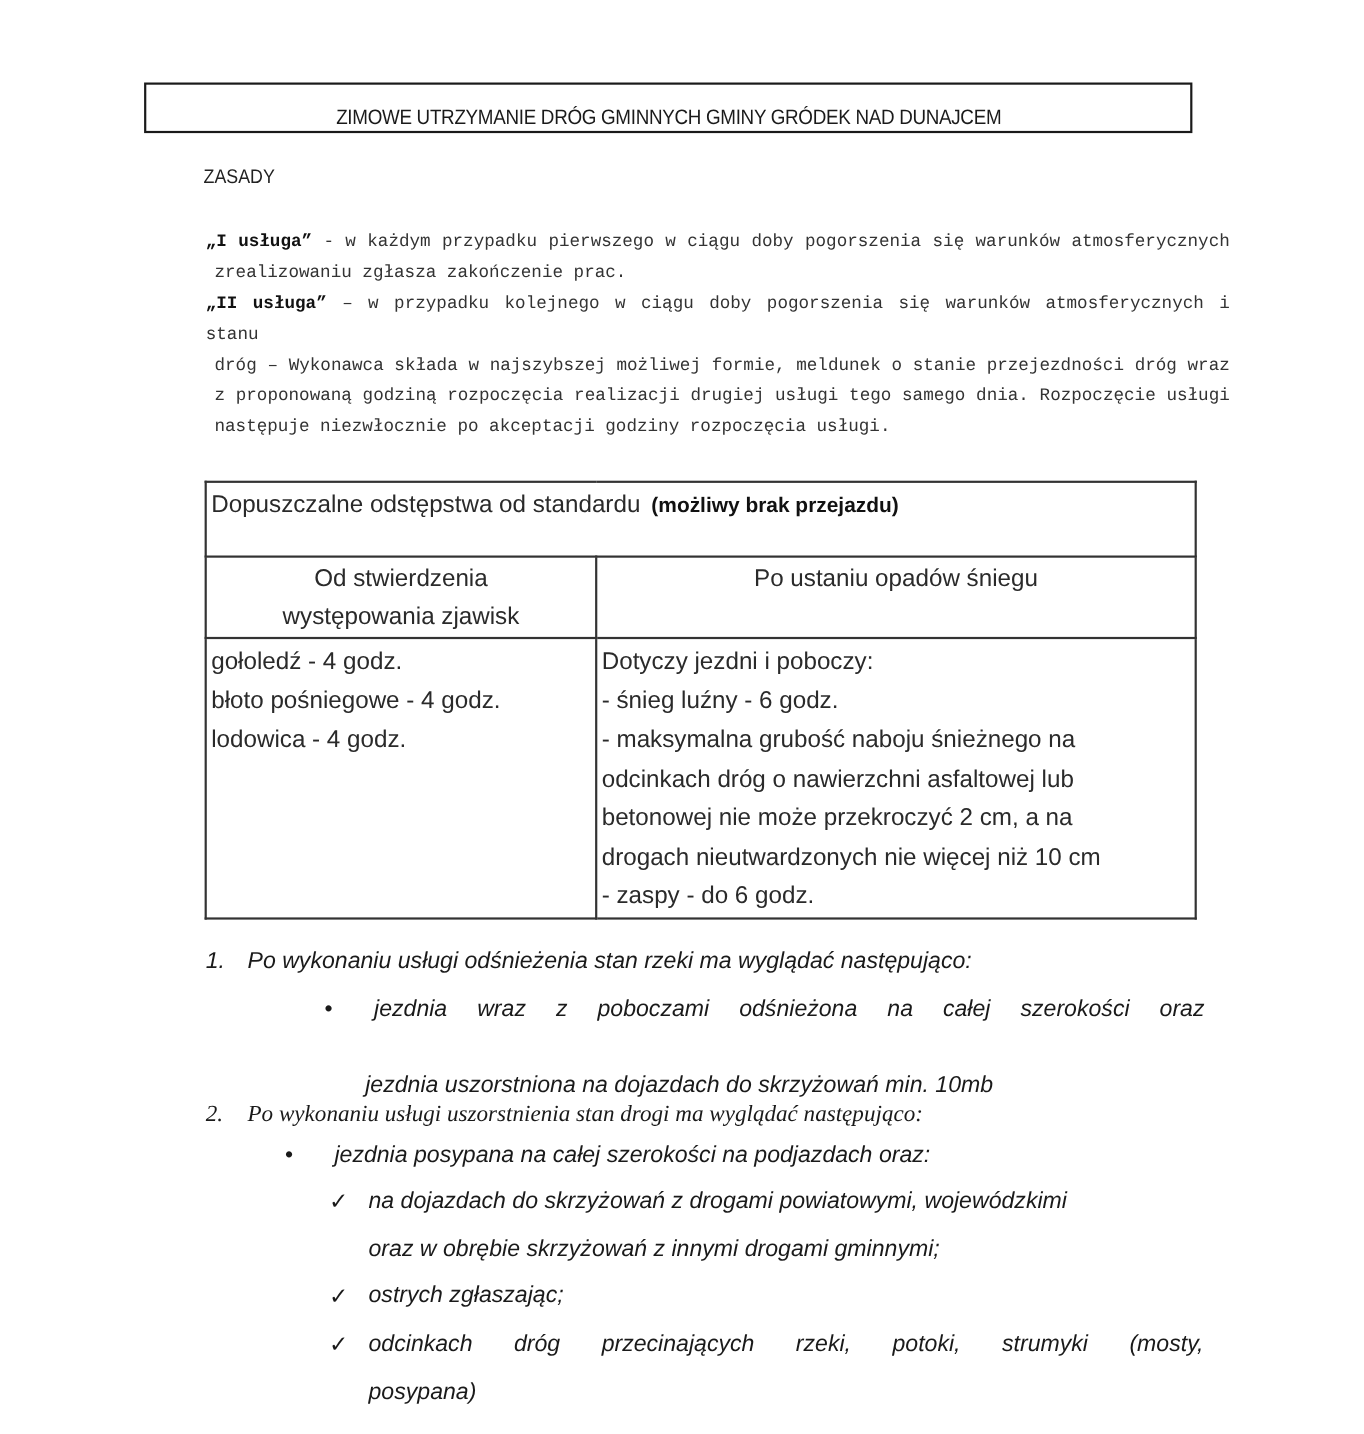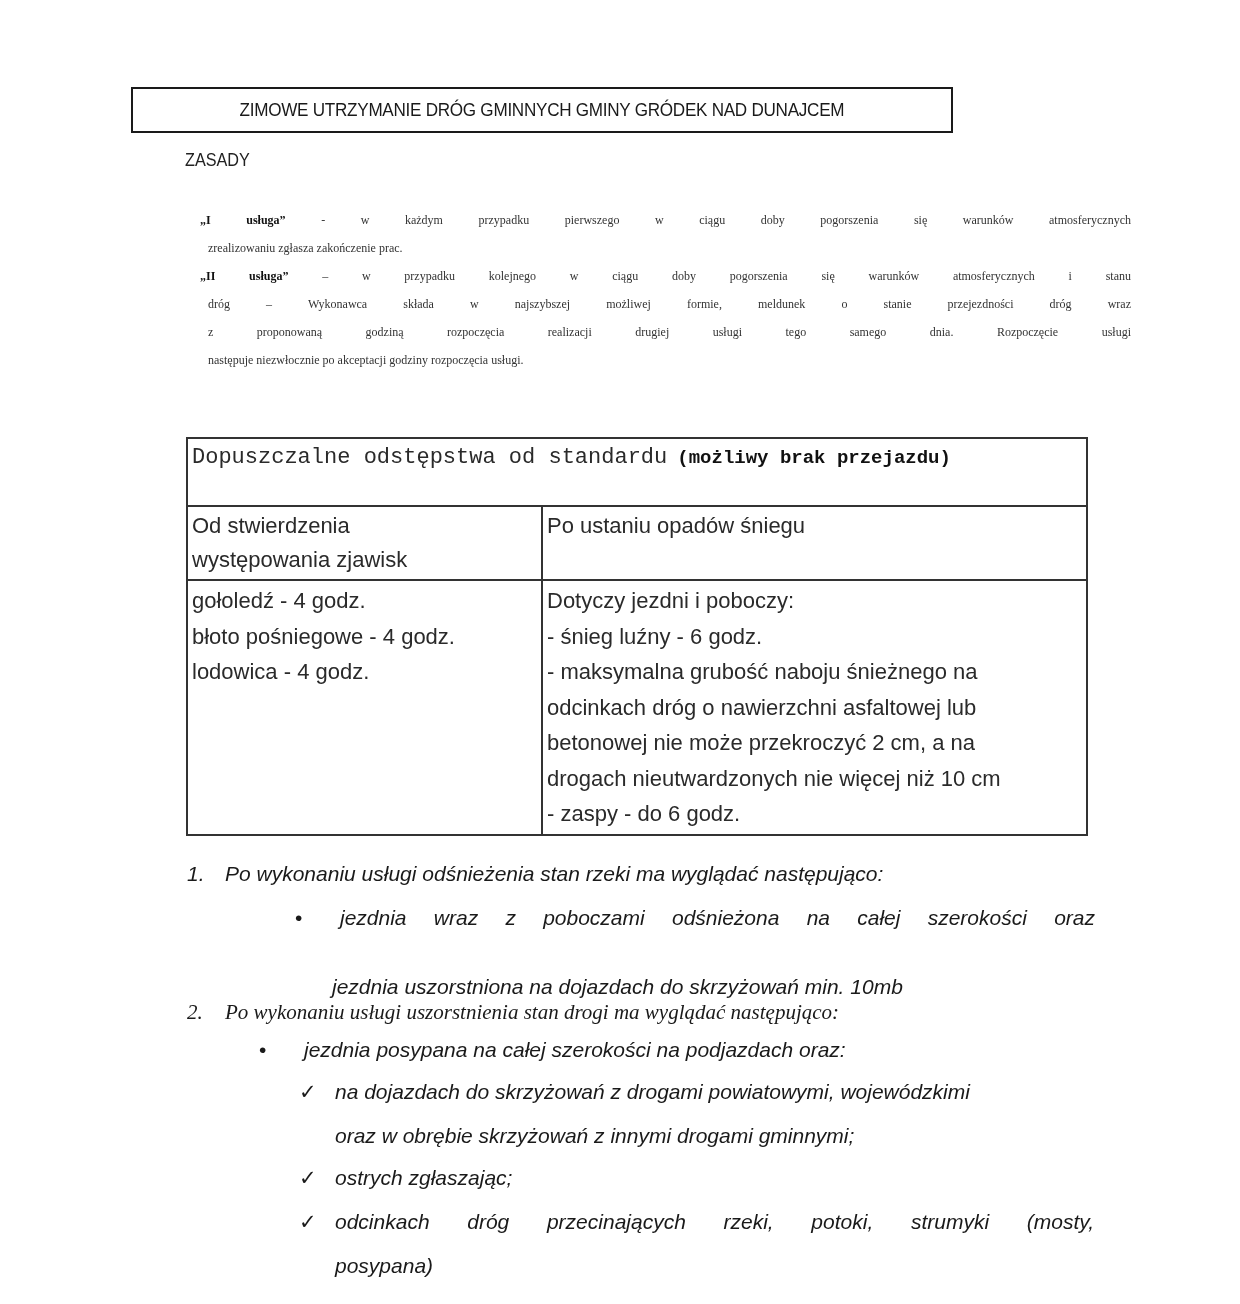--- a/index.html
+++ b/index.html
@@ -1,49 +1,49 @@
 <!DOCTYPE html>
 <html><head>
 <meta charset="utf-8">
 <style>
   html, body { margin: 0; padding: 0; background: #ffffff; }
   body { width: 1240px; height: 1304px; position: relative; overflow: hidden; color: #1a1a1a; }
   .page { position: absolute; left: 0; top: 0; width: 1240px; height: 1304px; }
 
   .title-box {
-    position: absolute; left: 131px; top: 87px; width: 822px; height: 46px;
+    position: absolute; left: 131px; top: 75px; width: 953px; height: 46px;
     border: 2px solid #1a1a1a; box-sizing: border-box;
-    display: flex; align-items: center; justify-content: center;
+    display: flex; align-items: flex-end; justify-content: center;
     font-family: "Liberation Sans", sans-serif; font-size: 19px; letter-spacing: -0.3px;
     transform-origin: center;
   }
   .title-box span { transform: scaleX(0.9); display: inline-block; }
 
   .zasady {
     position: absolute; left: 185px; top: 150px;
     font-family: "Liberation Sans", sans-serif; font-size: 18px; color: #222;
     transform: scaleX(0.9); transform-origin: left;
   }
 
-  .rules { position: absolute; left: 200px; top: 206px; width: 931px;
-    font-family: Liberation Serif, serif; font-size: 12px; line-height: 28px; color: #333; }
+  .rules { position: absolute; left: 187px; top: 206px; width: 931px;
+    font-family: Liberation Mono, monospace; font-size: 16px; line-height: 28px; color: #333; }
   .rule { text-align: justify; text-align-last: left; }
   .rule .indent { padding-left: 8px; }
   .rule b { color: #111; }
 
   .dev-table {
     position: absolute; left: 186px; top: 437px; width: 902px;
     border-collapse: collapse;
     font-family: "Liberation Sans", sans-serif; color: #2a2a2a;
   }
   .dev-table td { border: 2px solid #333; vertical-align: top; padding: 2px 4px; }
-  .dev-table .head-cell { height: 58px; font-size: 22px; padding-top: 6px; font-family: Liberation Mono, monospace; }
+  .dev-table .head-cell { height: 58px; font-size: 22px; padding-top: 6px; }
   .dev-table .head-cell .sub { font-size: 19px; font-weight: bold; margin-left: 10px; color: #111; }
   .dev-table .col1 { width: 345px; }
-  .dev-table .hdr { height: 66px; font-size: 22px; line-height: 34px; }
+  .dev-table .hdr { height: 66px; font-size: 22px; line-height: 34px; text-align: center; }
   .dev-table .body { height: 246px; font-size: 22px; line-height: 35.5px; }
   .dev-table .line { display: block; white-space: nowrap; }
 
   .list { position: absolute; left: 187px; top: 858px; width: 910px;
     font-family: "Liberation Sans", sans-serif; font-style: italic; font-size: 21px; color: #1a1a1a; }
   .li1 { position: absolute; left: 0; white-space: nowrap; }
   .li1 .num { display: inline-block; width: 38px; }
   .bullet { position: absolute; }
   .bullet .dot { position: absolute; font-style: normal; }
   .check { position: absolute; }

